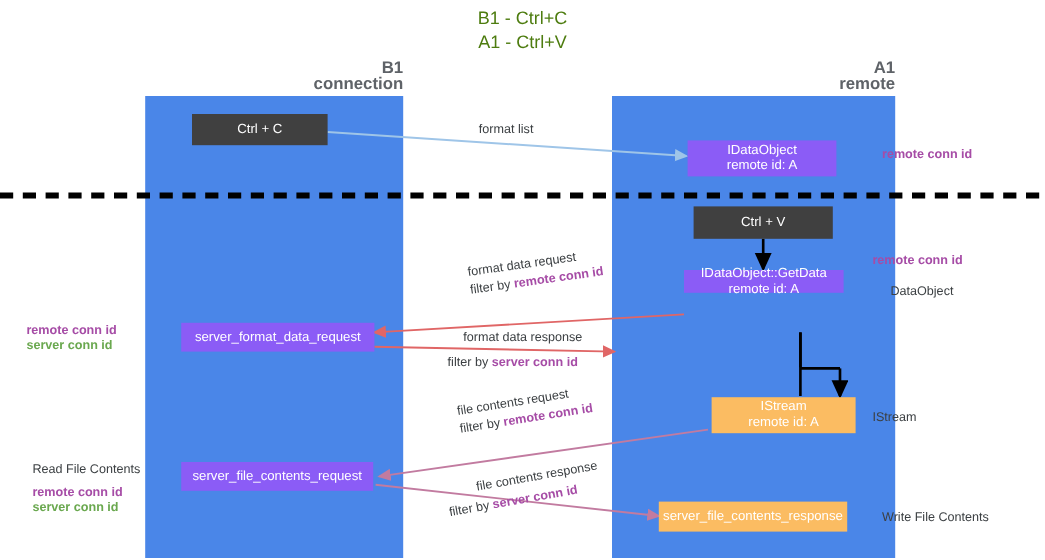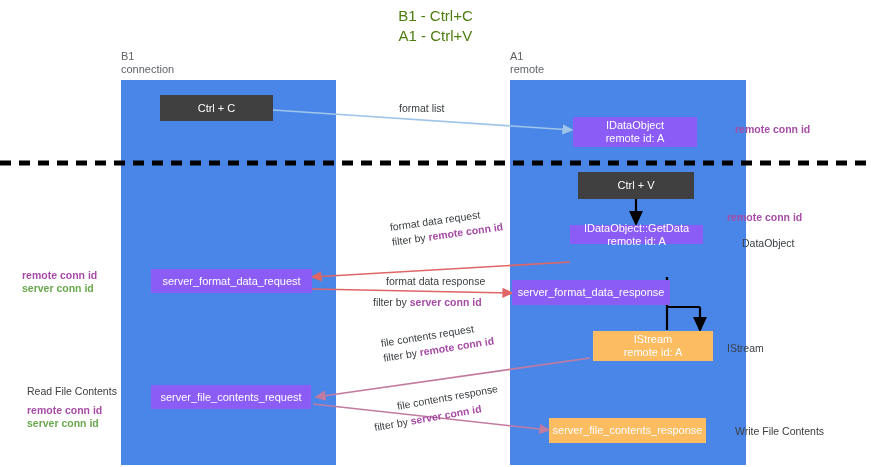--- a/index.html
+++ b/index.html
@@ -17,22 +17,23 @@
   
   .title{
     left:0;top:6px;width:871px;
     text-align:center;
     font-size:15px;color:#4d7c0f;line-height:20px;
     white-space:pre;
   }
 
   
   .colhead{
-    font-size:11px;color:#5f6368;text-align:left;line-height:13px;
+    font-size:14px;color:#5f6368;text-align:right;line-height:13px;
     white-space:pre;
+    font-weight:bold;
   }
 
   
   .lane{background:#4a86e8;}
 
   
   .node{
     box-sizing:border-box;
     display:flex;align-items:center;justify-content:center;
     text-align:center;
@@ -116,21 +117,20 @@
   <div class="abs node orange" style="left:573px;top:117px;width:124px;height:30px;">IDataObject
 remote id: A</div>
 
   <div class="abs node green" style="left:578px;top:172px;width:116px;height:27px;">Ctrl + V</div>
 
   <div class="abs node orange" style="left:570px;top:225px;width:133px;height:19px;">IDataObject::GetData
 remote id: A</div>
 
   <div class="abs node orange" style="left:151px;top:269px;width:161px;height:24px;">server_format_data_request</div>
 
-  <div class="abs node orange" style="left:512px;top:280px;width:158px;height:25px;">server_format_data_response</div>
 
   <div class="abs node orange2" style="left:593px;top:331px;width:120px;height:30px;">IStream
 remote id: A</div>
 
   <div class="abs node orange2" style="left:549px;top:418px;width:157px;height:25px;">server_file_contents_response</div>
 
   <div class="abs node orange" style="left:151px;top:385px;width:160px;height:24px;">server_file_contents_request</div>
 
   <div class="abs lbl" style="left:399px;top:102px;">format list</div>
 

